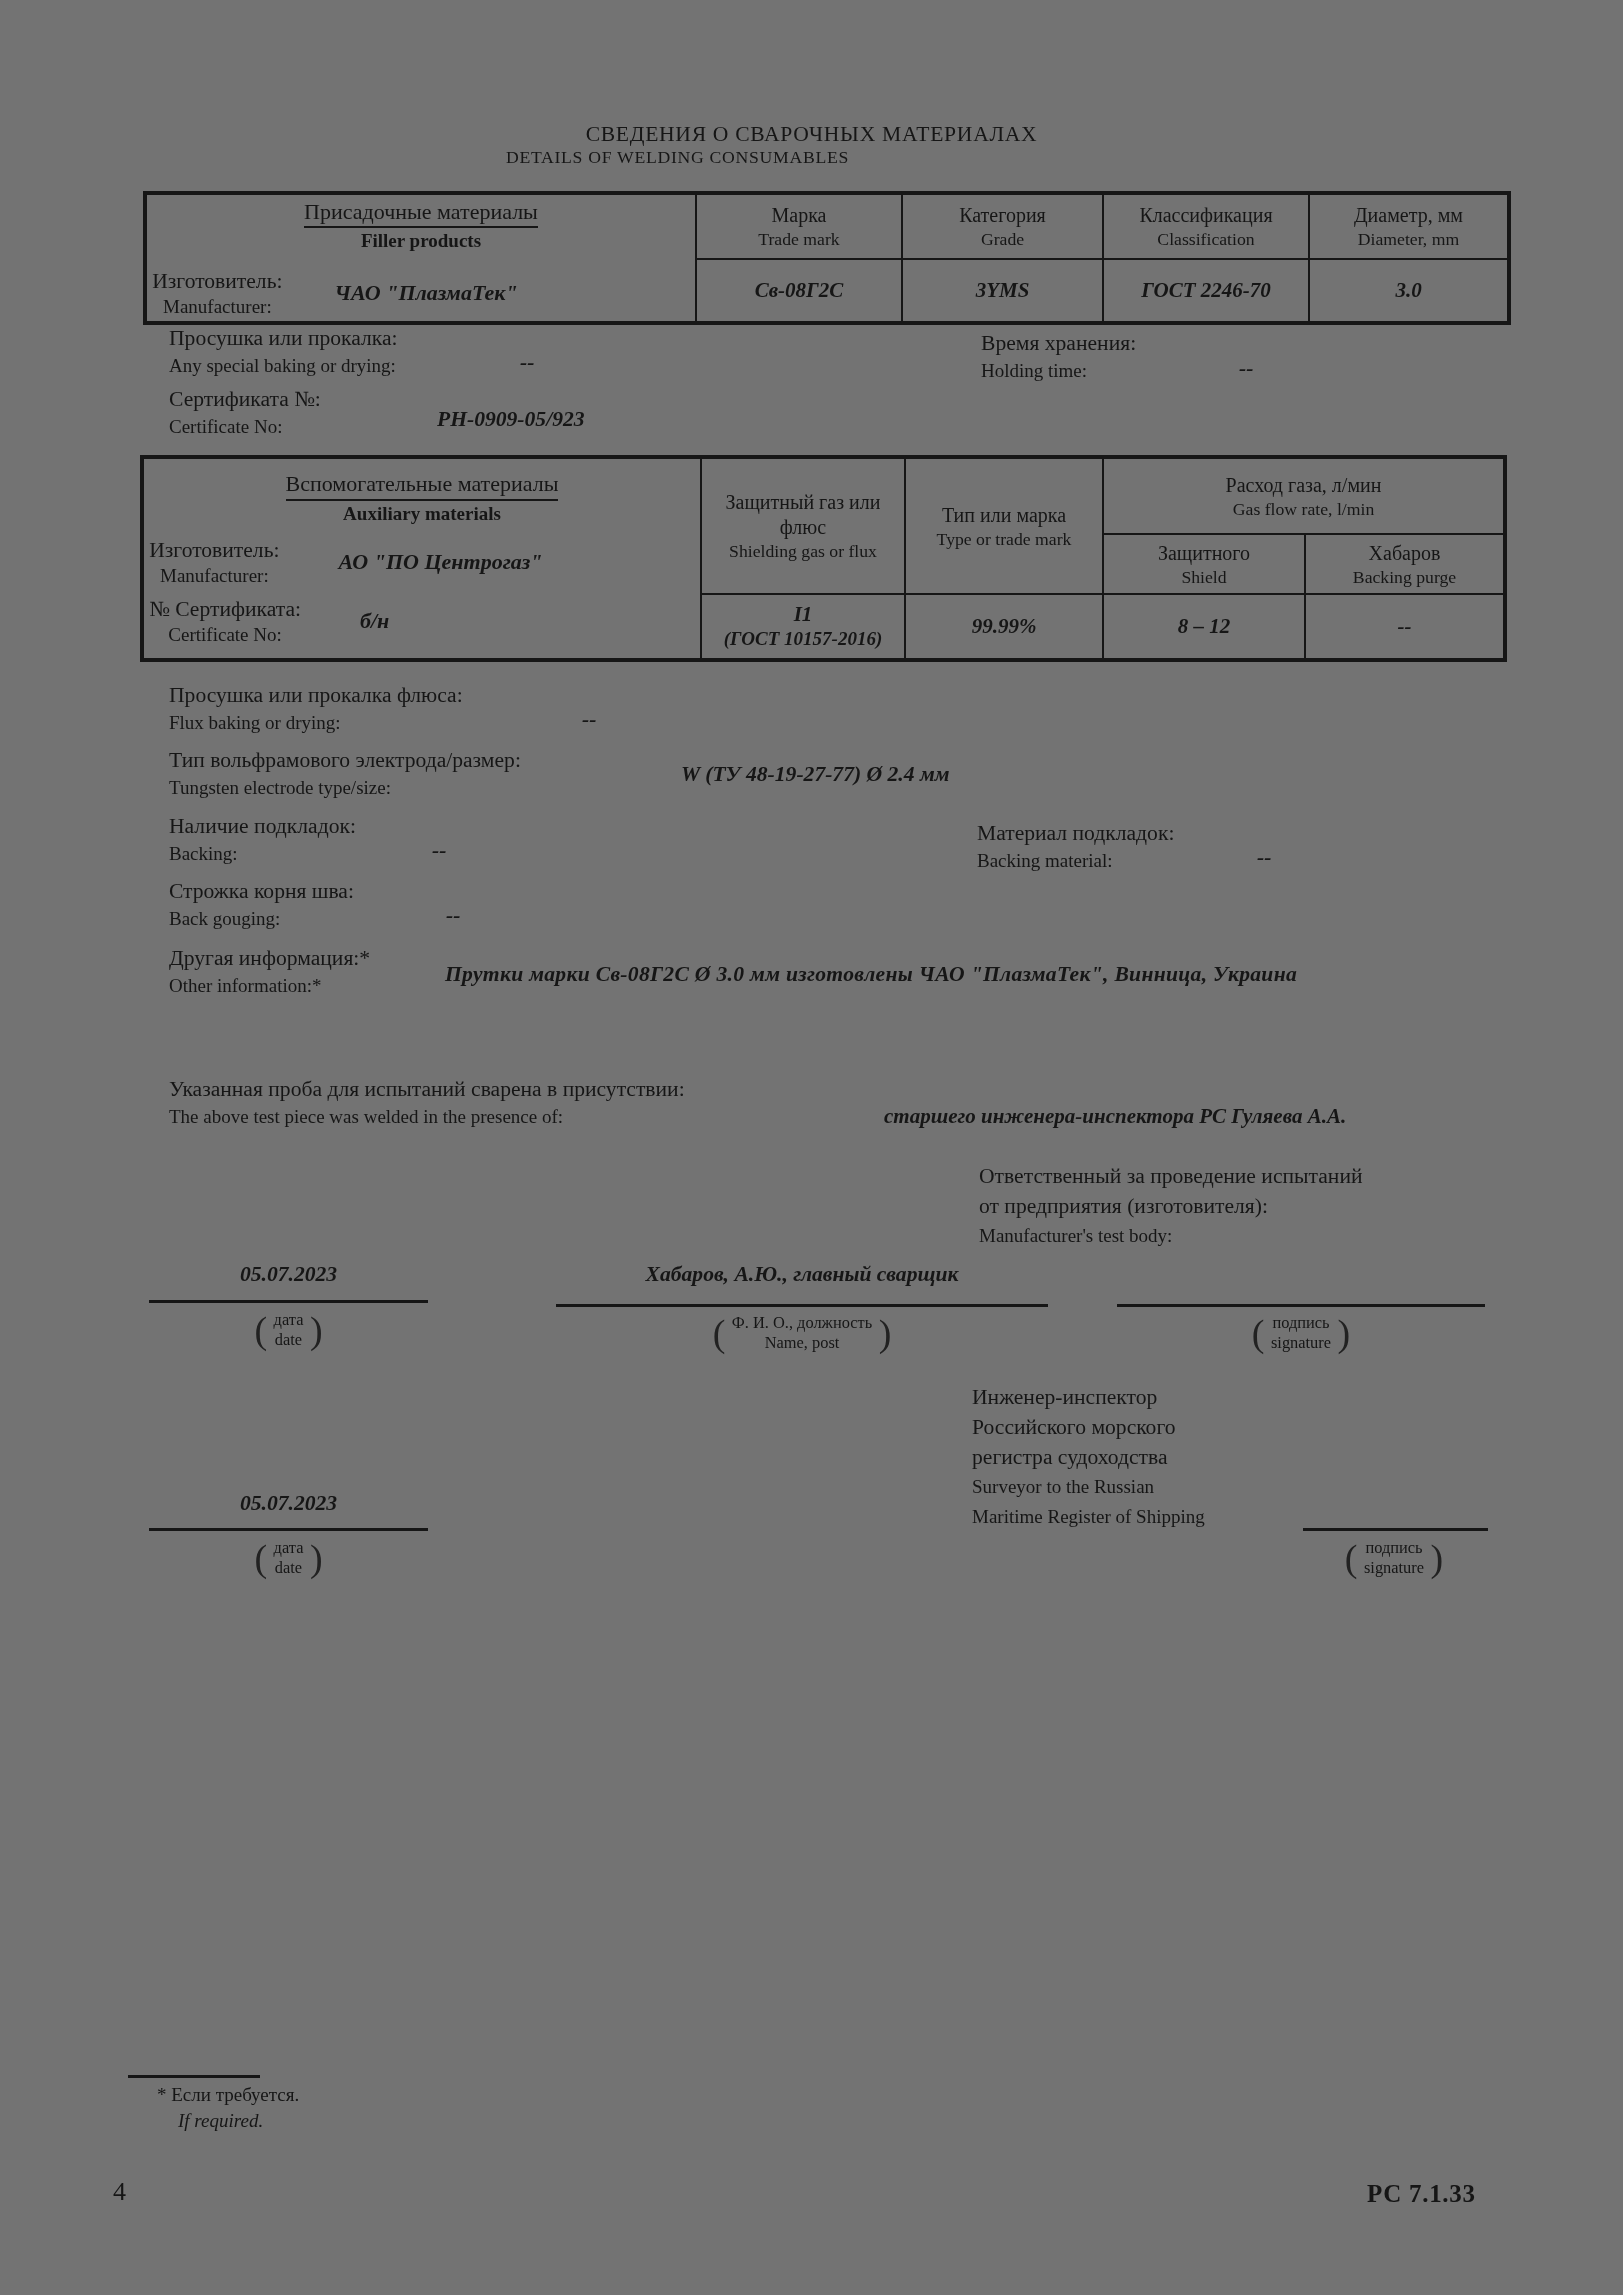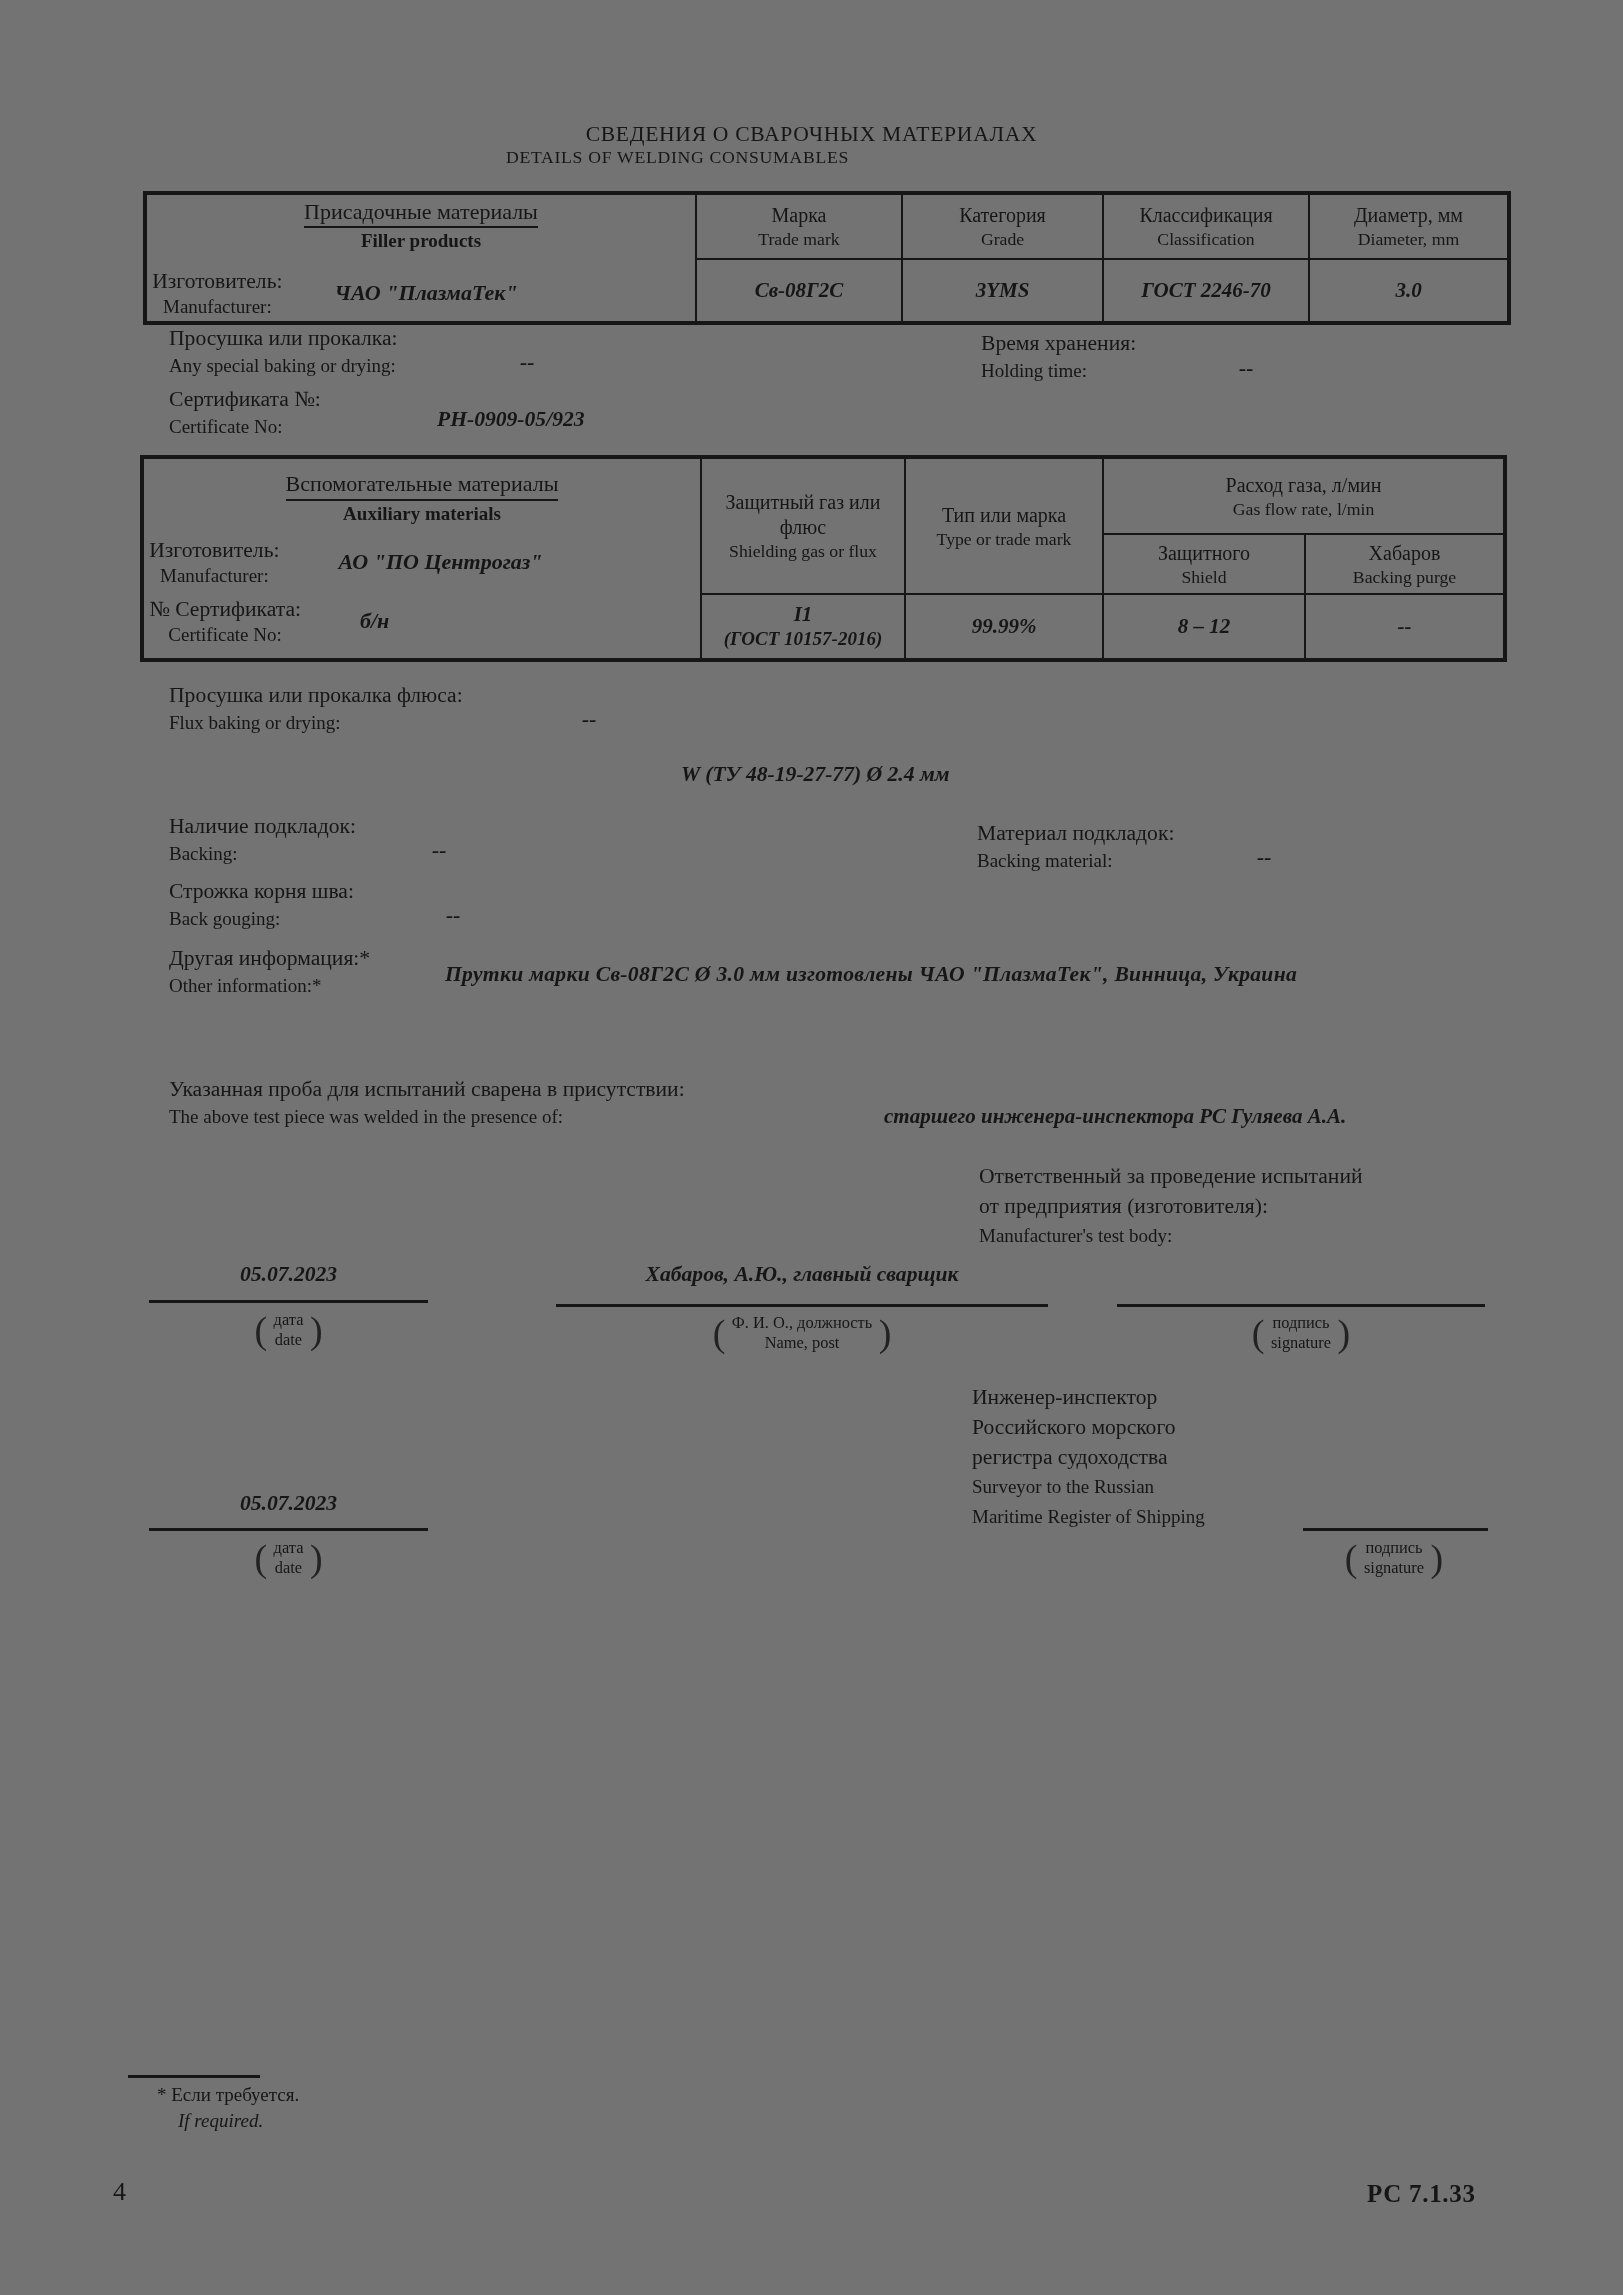--- a/index.html
+++ b/index.html
@@ -198,20 +198,24 @@
       </tr>
     </tbody>
   </table>
 
   <div class="fgroup" style="left:169px;top:682px;">
     <span class="ru">Просушка или прокалка флюса:</span>
     <span class="en">Flux baking or drying:</span>
   </div>
   <div class="fval" style="left:582px;top:707px;">--</div>
 
+  <div class="fgroup" style="left:169px;top:747px;">
+    <span class="ru">Тип вольфрамового электрода/размер:</span>
+    <span class="en">Tungsten electrode type/size:</span>
+  </div>
   <div class="fval" style="left:681px;top:762px;">W (ТУ 48-19-27-77) Ø 2.4 мм</div>
 
   <div class="fgroup" style="left:169px;top:813px;">
     <span class="ru">Наличие подкладок:</span>
     <span class="en">Backing:</span>
   </div>
   <div class="fval" style="left:432px;top:838px;">--</div>
 
   <div class="fgroup" style="left:977px;top:820px;">
     <span class="ru">Материал подкладок:</span>

